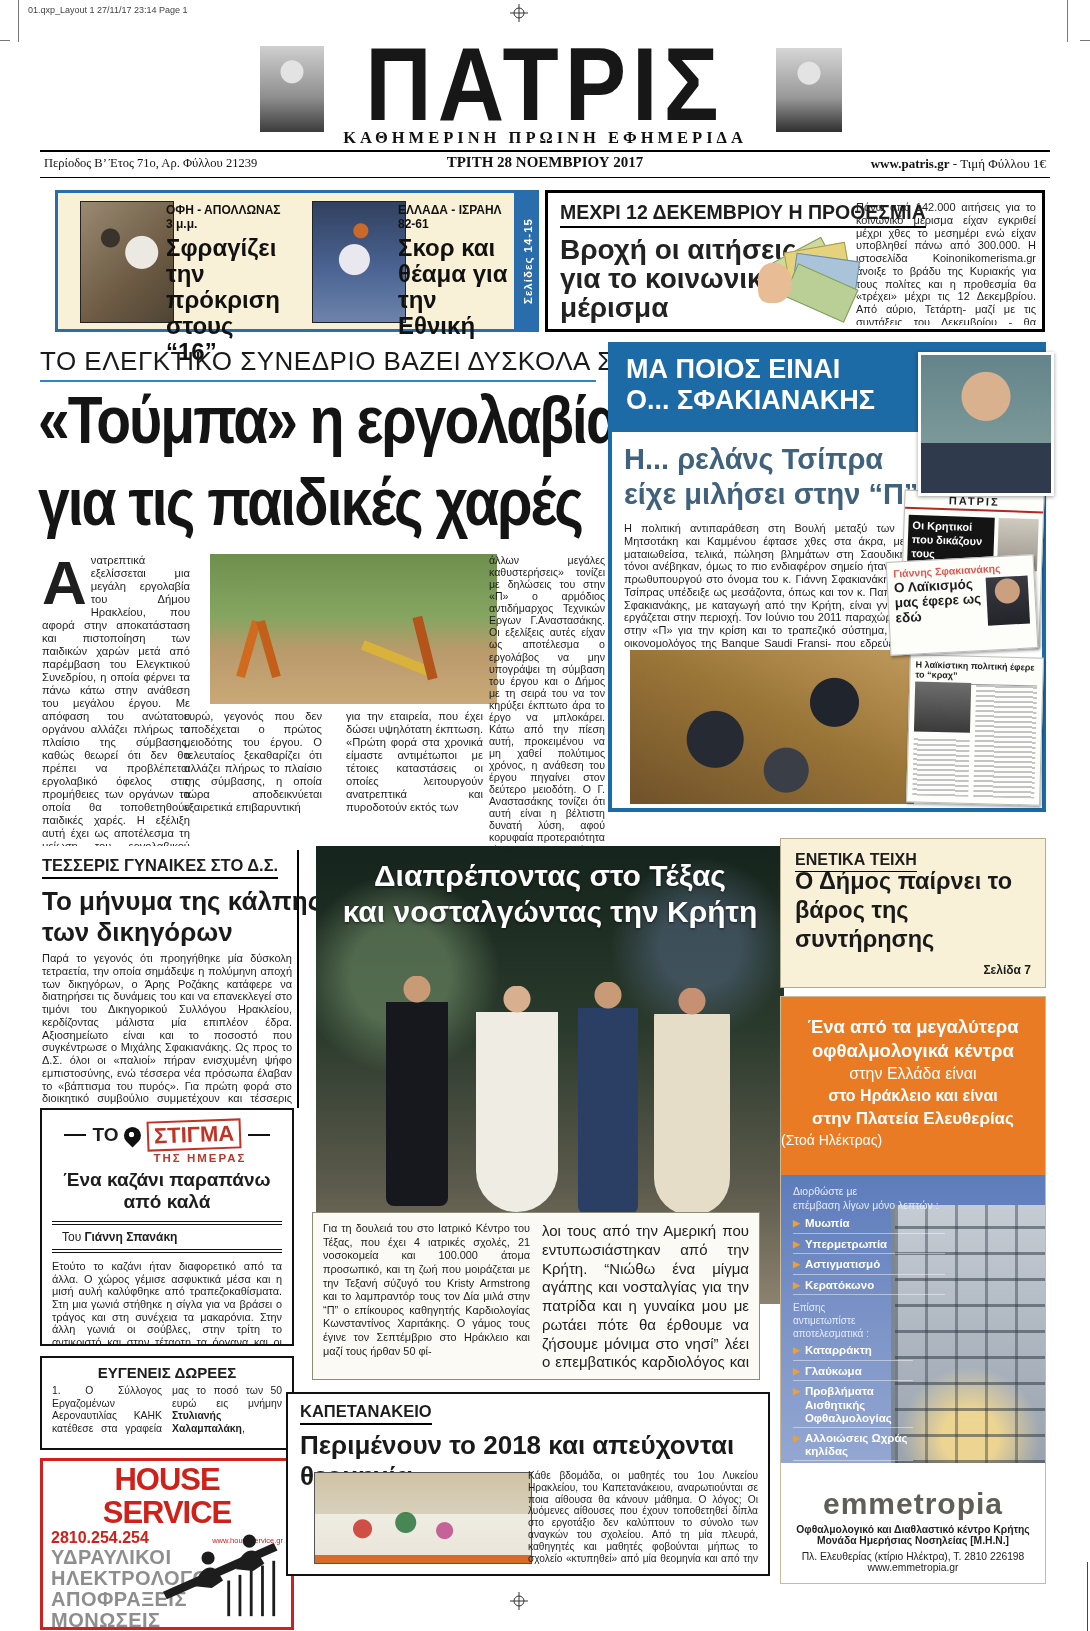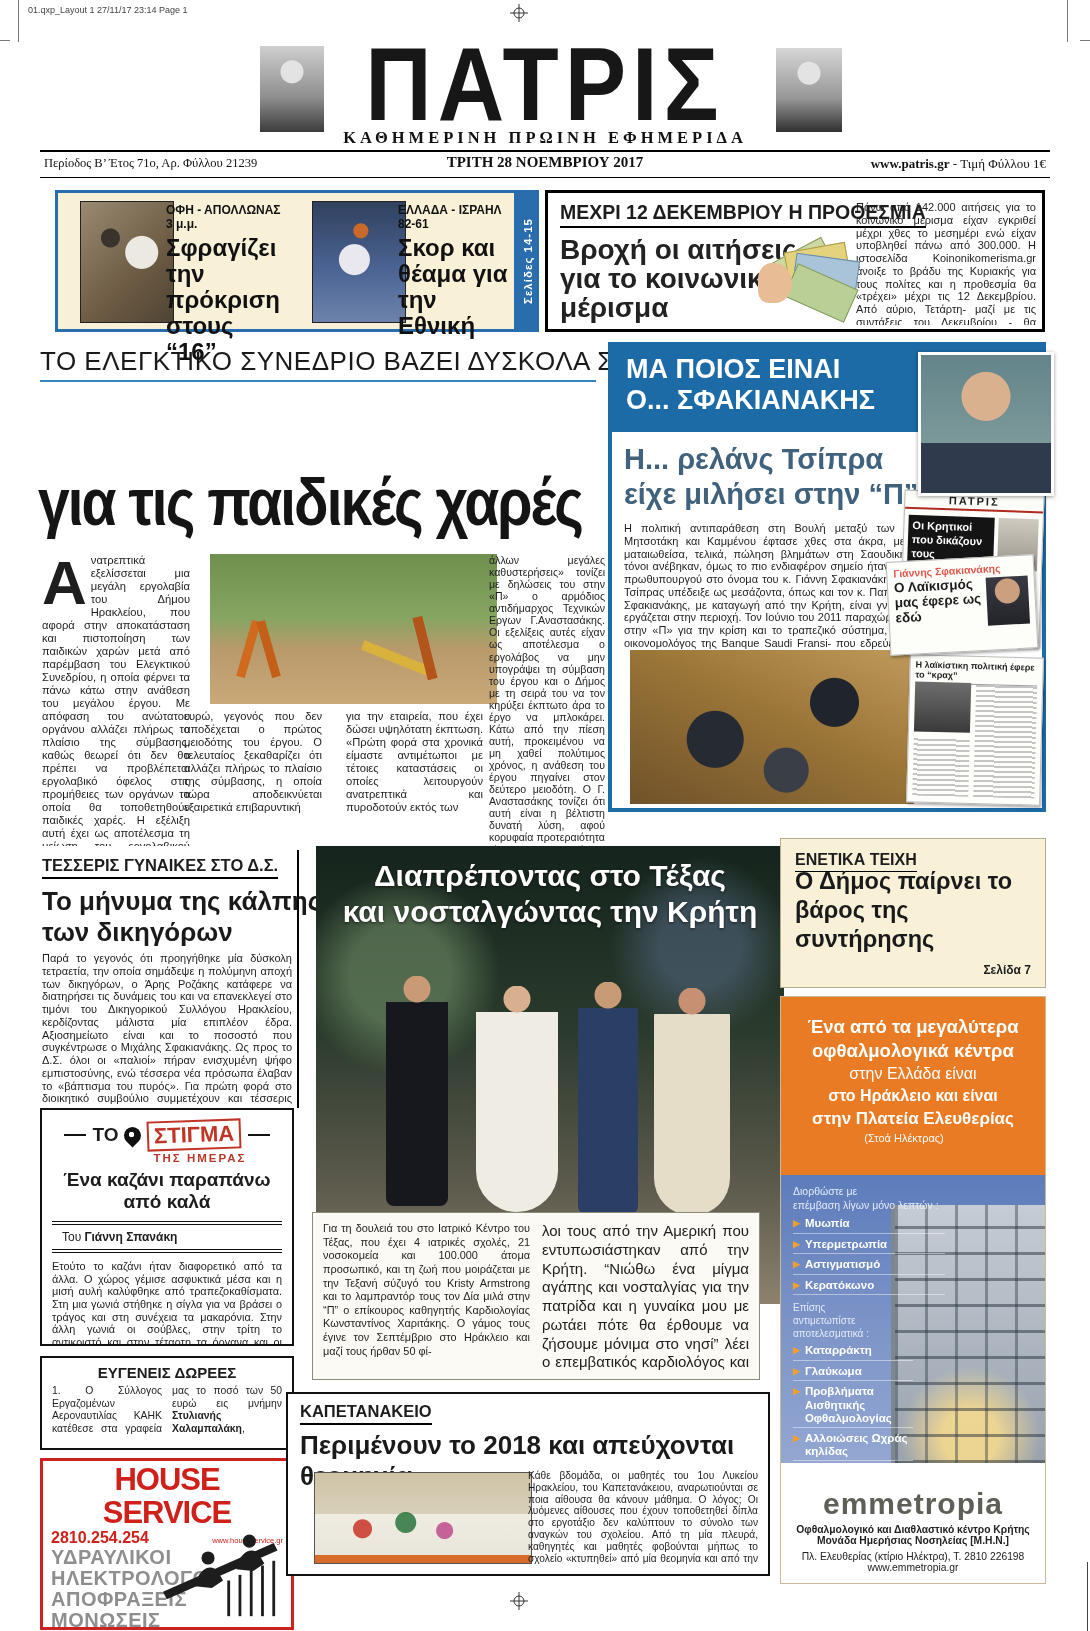--- a/index.html
+++ b/index.html
@@ -87,20 +87,21 @@
       <div class="abs" style="left:0;top:28px;width:34px;height:40px;background:#e8bd96;border-radius:40% 50% 50% 30%;"></div>
     </div>
     <div class="abs bodytxt" style="left:308px;top:8px;width:180px;height:124px;font-size:11px;">
       <span>Πάνω από 142.000 αιτήσεις για το κοινωνικό μέρισμα είχαν εγκριθεί μέχρι χθες το μεσημέρι ενώ είχαν υποβληθεί πάνω από 300.000. Η ιστοσελίδα Koinonikomerisma.gr άνοιξε το βράδυ της Κυριακής για τους πολίτες και η προθεσμία θα «τρέχει» μέχρι τις 12 Δεκεμβρίου. Από αύριο, Τετάρτη- μαζί με τις συντάξεις του Δεκεμβρίου - θα επιστραφούν τα ψίχουλα που θα μοιράσει η κυβέρνηση στους συνταξιούχους, με την επιστροφή των εισφορών υγείας.</span>
       
     </div>
   </div>
 
   <div class="abs" style="left:40px;top:346px;font-size:26px;font-weight:400;letter-spacing:0.5px;color:#1a1a1a;">ΤΟ ΕΛΕΓΚΤΙΚΟ ΣΥΝΕΔΡΙΟ ΒΑΖΕΙ ΔΥΣΚΟΛΑ ΣΤΗ ΛΟΤΖΙΑ</div>
   <div class="abs" style="left:40px;top:380px;width:556px;height:2px;background:#2e86c1;"></div>
+  <div class="abs" style="left:38px;top:386px;"><span class="cond" style="font-size:57px;font-weight:900;letter-spacing:-2px;line-height:57px;color:#141414;">«Τούμπα» η εργολαβία</span></div>
   <div class="abs" style="left:38px;top:468px;"><span class="cond" style="font-size:57px;font-weight:900;letter-spacing:-2px;line-height:57px;color:#141414;">για τις παιδικές χαρές</span></div>
 
   <div class="abs bodytxt" style="left:42px;top:554px;width:148px;height:292px;font-size:11.2px;">
     <span style="float:left;font-size:62px;line-height:50px;font-weight:900;padding:4px 4px 0 0;">Α</span>
     <span>νατρεπτικά εξελίσσεται μια μεγάλη εργολαβία του Δήμου Ηρακλείου, που αφορά στην αποκατάσταση και πιστοποίηση των παιδικών χαρών μετά από παρέμβαση του Ελεγκτικού Συνεδρίου, η οποία φέρνει τα πάνω κάτω στην ανάθεση του μεγάλου έργου. Με απόφαση του ανώτατου οργάνου αλλάζει πλήρως το πλαίσιο της σύμβασης, καθώς θεωρεί ότι δεν θα πρέπει να προβλέπεται εργολαβικό όφελος στις προμήθειες των οργάνων τα οποία θα τοποθετηθούν παιδικές χαρές. Η εξέλιξη αυτή έχει ως αποτέλεσμα τη μείωση του εργολαβικού οφέλους κατά 24.864,09</span>
   </div>
   <div class="abs photo" style="left:196px;top:554px;width:287px;height:150px;background:linear-gradient(180deg,#6f8f4e 0%,#85a561 42%,#b99a6b 64%,#caa878 100%);">
     <div class="abs" style="left:34px;bottom:26px;width:9px;height:58px;background:#cf6a1e;transform:rotate(16deg);"></div>
     <div class="abs" style="left:54px;bottom:26px;width:9px;height:58px;background:#c35f18;transform:rotate(-16deg);"></div>
     <div class="abs" style="left:150px;bottom:40px;width:76px;height:10px;background:#d8b23a;transform:rotate(22deg);"></div>
@@ -185,21 +186,21 @@
     <div class="abs pg" style="right:14px;bottom:10px;font-size:12px;">Σελίδα 7</div>
   </div>
 
   <div class="abs" style="left:780px;top:996px;width:266px;height:588px;border:1px solid #caba9a;box-sizing:border-box;background:#fff;">
     <div style="height:178px;background:#e97b24;color:#fff;text-align:center;padding-top:18px;box-sizing:border-box;">
       <div style="font-size:18.5px;font-weight:800;line-height:24px;">Ένα από τα μεγαλύτερα</div>
       <div style="font-size:18.5px;font-weight:800;line-height:24px;">οφθαλμολογικά κέντρα</div>
       <div style="font-size:16px;line-height:22px;">στην Ελλάδα είναι</div>
       <div style="font-size:16px;font-weight:700;line-height:22px;">στο Ηράκλειο και είναι</div>
       <div style="font-size:17px;font-weight:800;line-height:23px;">στην Πλατεία Ελευθερίας</div>
-      <div style="font-size:11px;text-align:center;padding-right:18px;margin-top:2px;">(Στοά Ηλέκτρας)</div>
+      <div style="font-size:14px;text-align:left;padding-right:18px;margin-top:2px;">(Στοά Ηλέκτρας)</div>
     </div>
     <div style="position:relative;height:288px;background:linear-gradient(180deg,#5d7cbb 0%,#7e95c8 55%,#93a7d1 100%);padding:10px 0 0 12px;box-sizing:border-box;overflow:hidden;">
       <div class="abs photo" style="right:0;bottom:0;width:150px;height:258px;z-index:0;border-left:4px solid #7d8791;background:repeating-linear-gradient(0deg,rgba(40,50,60,.5) 0 3px,transparent 3px 26px),repeating-linear-gradient(90deg,rgba(40,50,60,.4) 0 3px,transparent 3px 30px),radial-gradient(circle at 50% 90%,rgba(250,220,140,.85) 28px,transparent 70px),linear-gradient(180deg,#c6ccd4 0%,#aab3bd 60%,#9aa3ad 100%);"></div>
       <div style="position:relative;z-index:1;">
         <div style="color:#e3ebfa;font-size:10.5px;line-height:1.3;">
           <div>Διορθώστε με</div>
           <div>επέμβαση λίγων μόνο λεπτών :</div>
         </div>
         <div style="margin-top:5px;">
           <div class="aditem">

